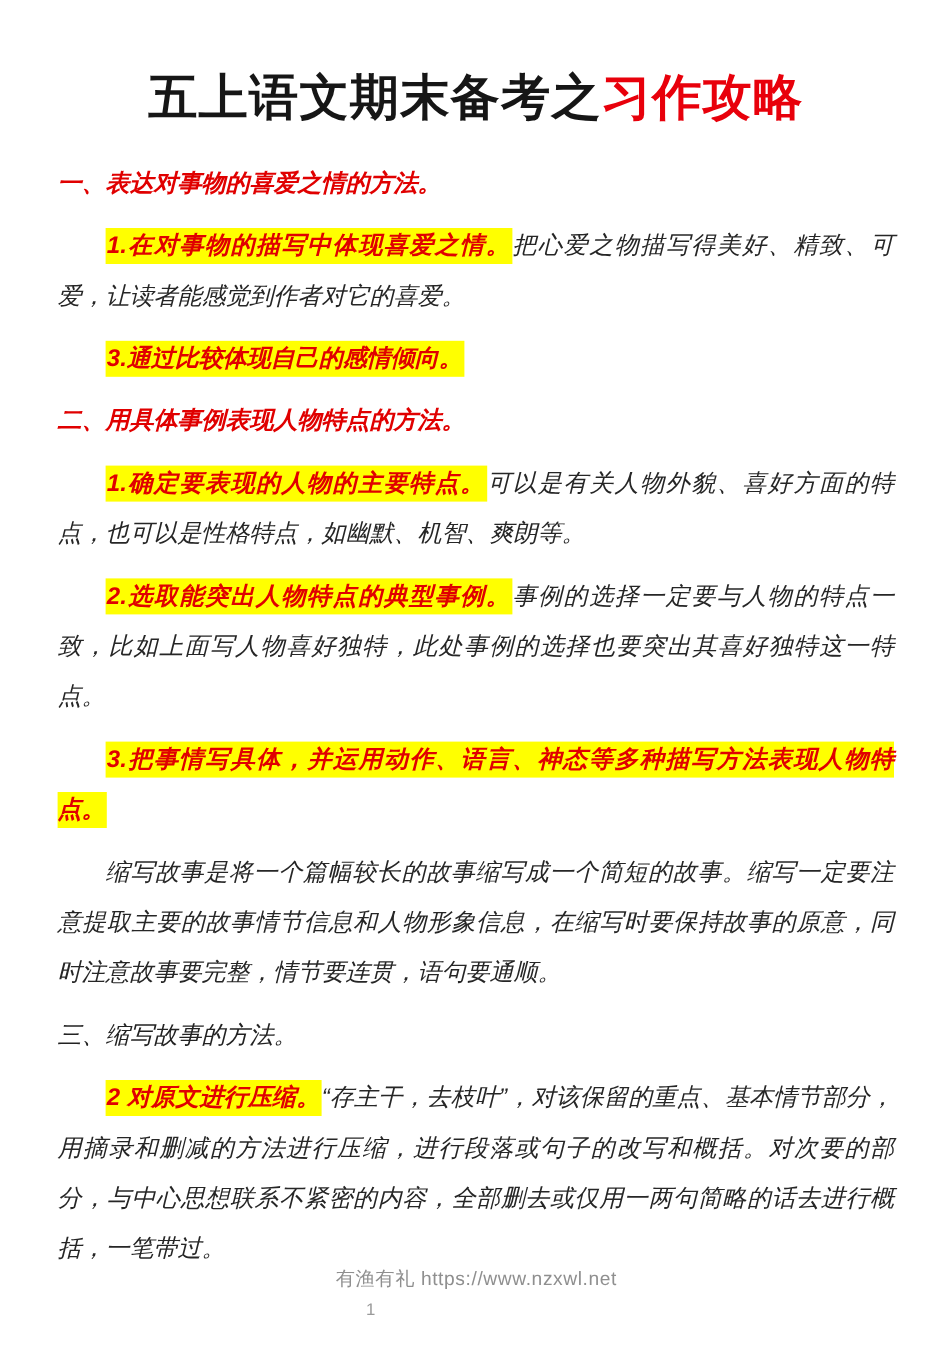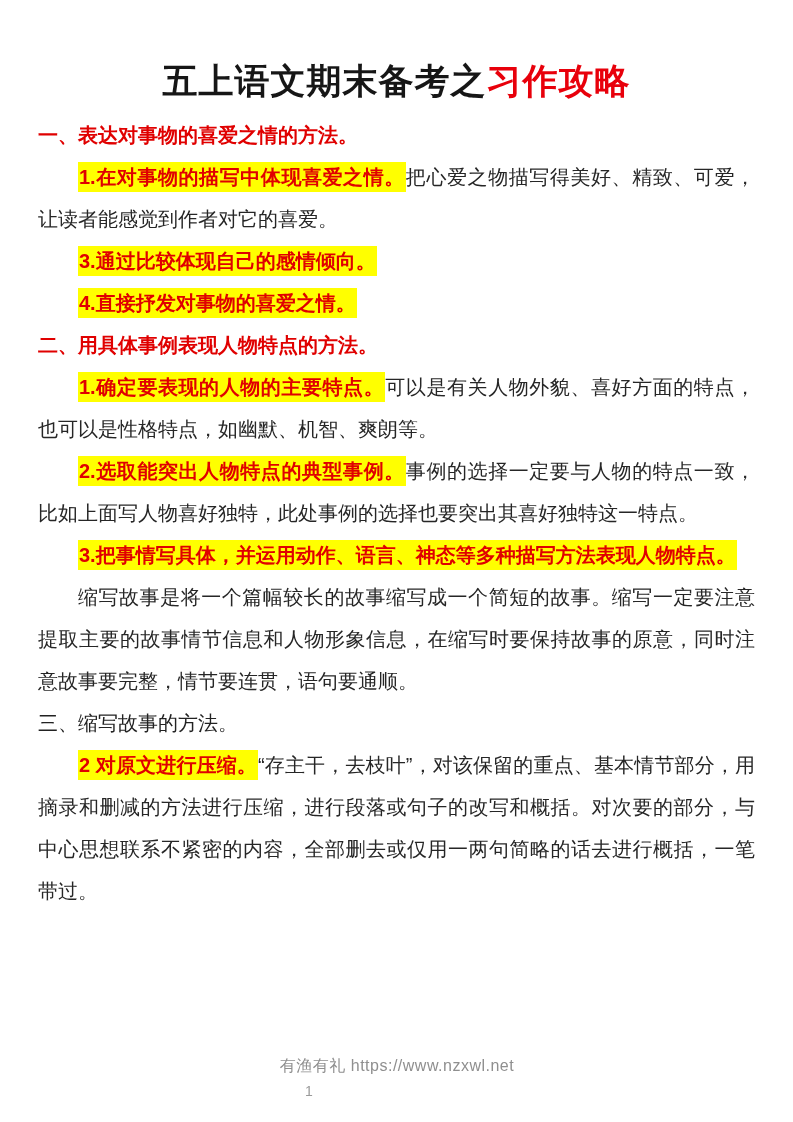--- a/index.html
+++ b/index.html
@@ -21,37 +21,38 @@
     height: 1122px;
     margin: 0 auto;
     background: #ffffff;
     font-family: "Liberation Sans", sans-serif;
     overflow: hidden;
   }
   .content {
     padding: 56px 38px 0 38px;
   }
   .title {
-    margin: 0 0 8px 0;
+    margin: 0 0 26px 0;
     text-align: center;
-    font-size: 35px;
+    font-size: 41px;
     line-height: 50px;
     font-weight: 900;
     letter-spacing: 1px;
     color: #161616;
   }
   .title .t-red {
     color: var(--title-red);
   }
   .para {
-    margin: 0;
+    margin: 10px;
     font-size: 20px;
     line-height: 42px;
     text-align: justify;
     color: var(--body-ink);
+    font-style: italic;
   }
   .para.item, .para.body-para {
     text-indent: 2em;
   }
   .para.heading-red .seg { color: var(--accent-red); font-weight: bold; }
   .para.heading-black .seg { color: #222222; }
   .seg.highlight-red {
     background: var(--highlight-yellow);
     color: var(--accent-red);
     font-weight: bold;
@@ -81,21 +82,20 @@
 </head>
 <body>
 
 <div class="page">
   <div class="content">
     <h1 class="title"><span>五上语文期末备考之</span><span class="t-red">习作攻略</span></h1>
     <main>
         <p class="para heading-red"><span class="seg red-bold">一、表达对事物的喜爱之情的方法。</span></p>
         <p class="para item"><span class="seg highlight-red">1.在对事物的描写中体现喜爱之情。</span><span class="seg normal">把心爱之物描写得美好、精致、可爱，让读者能感觉到作者对它的喜爱。</span></p>
         <p class="para item"><span class="seg highlight-red">3.通过比较体现自己的感情倾向。</span></p>
-        <p class="para item"><span class="seg highlight-red">4.直接抒发对事物的喜爱之情。</span></p>
         <p class="para heading-red"><span class="seg red-bold">二、用具体事例表现人物特点的方法。</span></p>
         <p class="para item"><span class="seg highlight-red">1.确定要表现的人物的主要特点。</span><span class="seg normal">可以是有关人物外貌、喜好方面的特点，也可以是性格特点，如幽默、机智、爽朗等。</span></p>
         <p class="para item"><span class="seg highlight-red">2.选取能突出人物特点的典型事例。</span><span class="seg normal">事例的选择一定要与人物的特点一致，比如上面写人物喜好独特，此处事例的选择也要突出其喜好独特这一特点。</span></p>
         <p class="para item"><span class="seg highlight-red">3.把事情写具体，并运用动作、语言、神态等多种描写方法表现人物特点。</span></p>
         <p class="para body-para"><span class="seg normal">缩写故事是将一个篇幅较长的故事缩写成一个简短的故事。缩写一定要注意提取主要的故事情节信息和人物形象信息，在缩写时要保持故事的原意，同时注意故事要完整，情节要连贯，语句要通顺。</span></p>
         <p class="para heading-black"><span class="seg black">三、缩写故事的方法。</span></p>
         <p class="para item"><span class="seg highlight-red">2 对原文进行压缩。</span><span class="seg normal">“存主干，去枝叶”，对该保留的重点、基本情节部分，用摘录和删减的方法进行压缩，进行段落或句子的改写和概括。对次要的部分，与中心思想联系不紧密的内容，全部删去或仅用一两句简略的话去进行概括，一笔带过。</span></p>
       </main>
   </div>
   <div class="footer"><span>有渔有礼</span> <span>https://www.nzxwl.net</span></div>

